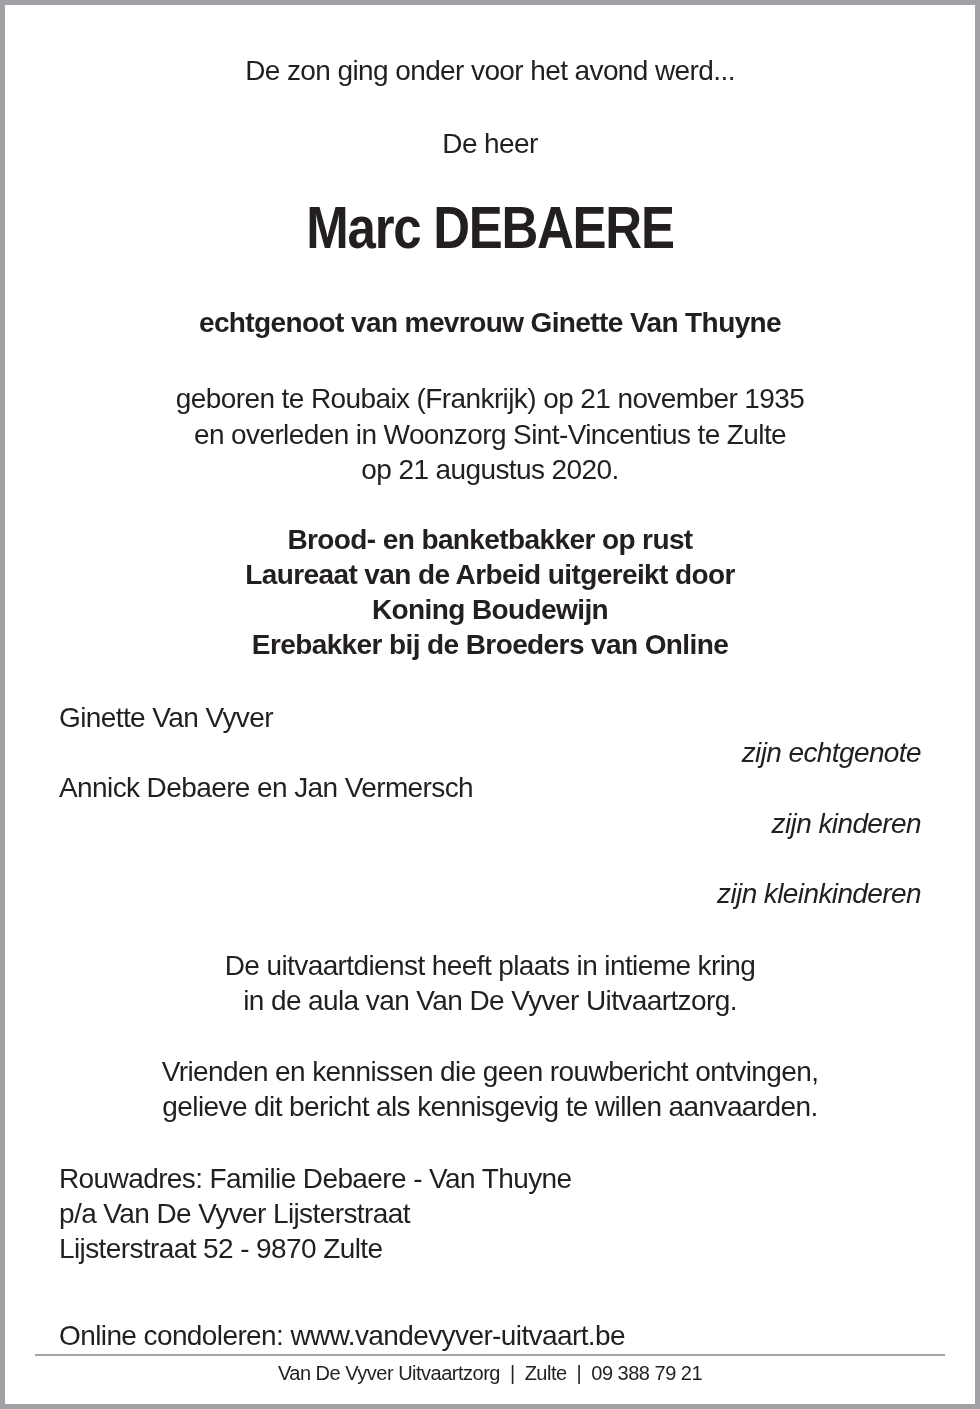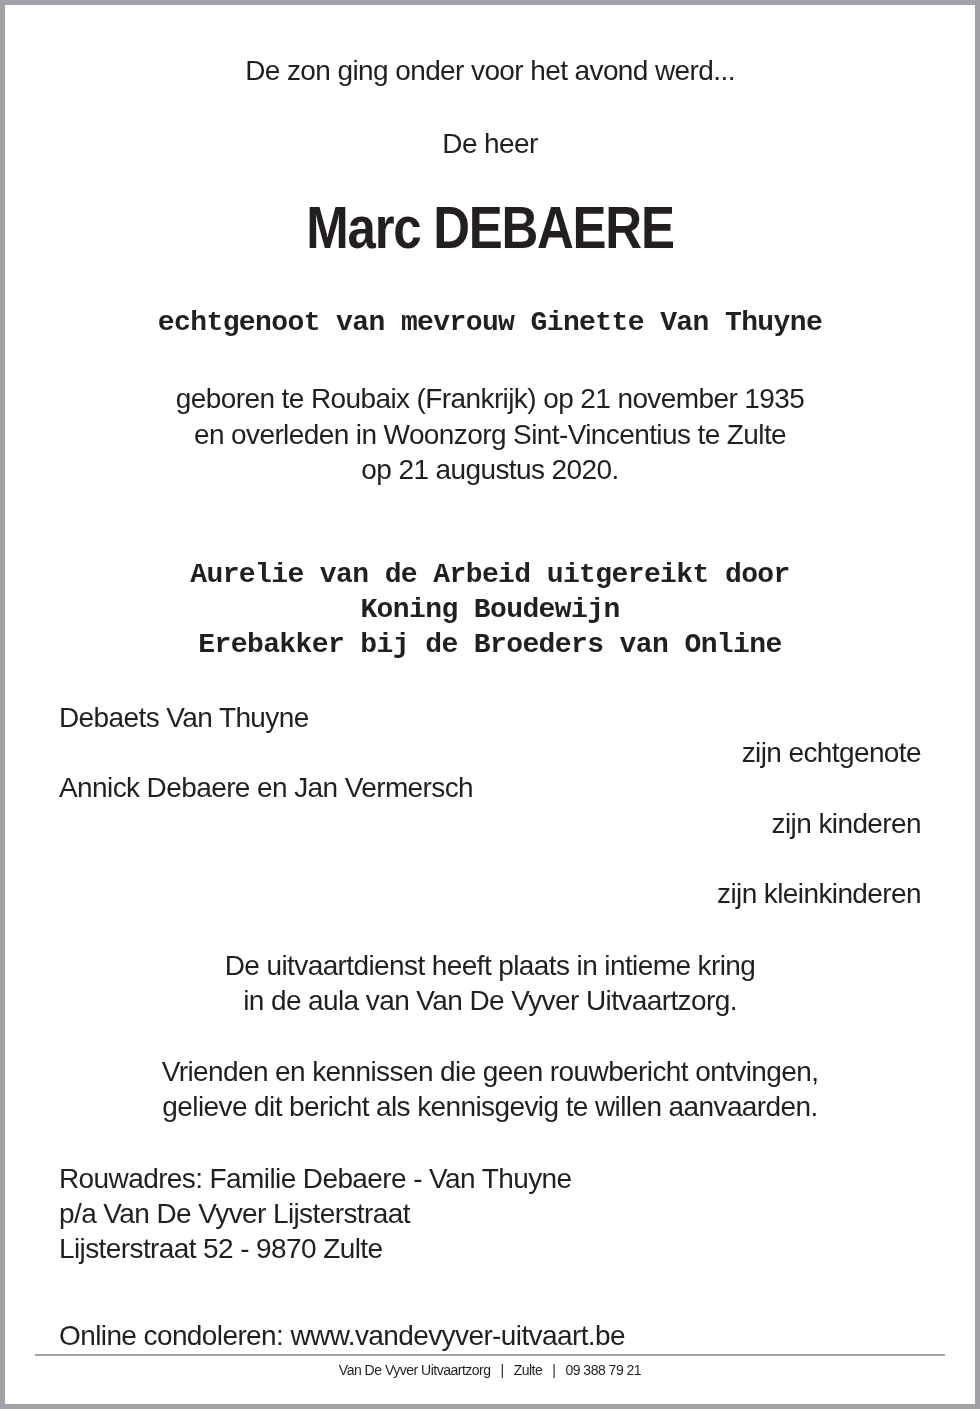--- a/index.html
+++ b/index.html
@@ -1,47 +1,48 @@
 <!DOCTYPE html>
 <html><head>
 <meta charset="utf-8">
 <style>
   html, body { margin:0; padding:0; }
   body { width:980px; height:1409px; background:#a2a2a6; position:relative; overflow:hidden; }
   .page { position:absolute; left:5px; top:5px; width:970px; height:1399px; background:#fff;
           font-family:"Liberation Sans", sans-serif; color:#231f20; }
   .line { position:absolute; left:0; right:0; text-align:center; white-space:nowrap; }
   .l { text-align:left; left:54px; right:auto; }
-  .r { text-align:right; right:54px; left:auto; }
+  .r { text-align:right; right:54px; left:auto; font-style:italic; }
   .t28 { font-size:28px; letter-spacing:-0.6px; }
-  .b { font-weight:bold;font-family:Liberation Mono, monospace; }
+  .b { font-weight:bold; }
   .name { font-size:60px; font-weight:bold; letter-spacing:-1.5px; transform:scaleX(0.85); }
   .i { }
   .rule { position:absolute; left:30px; right:30px; top:1349px; height:2px; background:#a2a2a6; }
-  .footer { font-size:14px; letter-spacing:-0.5px; }
+  .footer { font-size:20px; letter-spacing:-0.5px; }
   .sep { display:inline-block; margin:0 10px; }
 </style>
 </head>
 <body>
 
 <div class="page">
   <div class="line t28" style="top:50px">De zon ging onder voor het avond werd...</div>
   <div class="line t28" style="top:123px">De heer</div>
   <div class="line name" style="top:188px">Marc DEBAERE</div>
   <div class="line t28 b" style="top:302px">echtgenoot van mevrouw Ginette Van Thuyne</div>
 
   <div class="line t28" style="top:378px">geboren te Roubaix (Frankrijk) op 21 november 1935</div>
   <div class="line t28" style="top:414px">en overleden in Woonzorg Sint-Vincentius te Zulte</div>
   <div class="line t28" style="top:449px">op 21 augustus 2020.</div>
 
-  <div class="line t28 b" style="top:554px">Aurelie van de Arbeid uitgereikt door</div>
+  <div class="line t28 b" style="top:519px">Brood- en banketbakker op rust</div>
+  <div class="line t28 b" style="top:554px">Laureaat van de Arbeid uitgereikt door</div>
   <div class="line t28 b" style="top:589px">Koning Boudewijn</div>
   <div class="line t28 b" style="top:624px">Erebakker bij de Broeders van Online</div>
 
-  <div class="line t28 l" style="top:697px">Debaets Van Thuyne</div>
+  <div class="line t28 l" style="top:697px">Ginette Van Vyver</div>
   <div class="line t28 r" style="top:732px">zijn echtgenote</div>
   <div class="line t28 l" style="top:767px">Annick Debaere en Jan Vermersch</div>
   <div class="line t28 r" style="top:803px">zijn kinderen</div>
   <div class="line t28 r" style="top:873px">zijn kleinkinderen</div>
 
   <div class="line t28" style="top:945px">De uitvaartdienst heeft plaats in intieme kring</div>
   <div class="line t28" style="top:980px">in de aula van Van De Vyver Uitvaartzorg.</div>
 
   <div class="line t28 i" style="top:1051px">Vrienden en kennissen die geen rouwbericht ontvingen,</div>
   <div class="line t28 i" style="top:1086px">gelieve dit bericht als kennisgevig te willen aanvaarden.</div>

